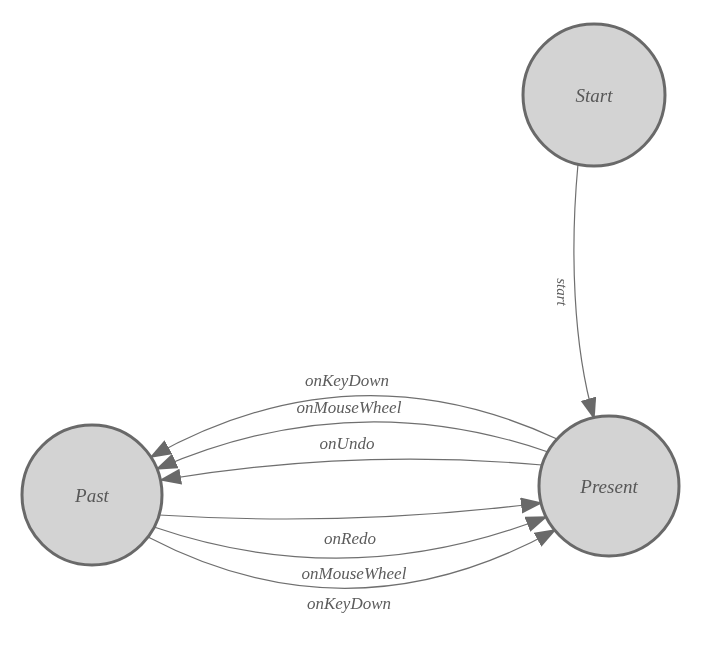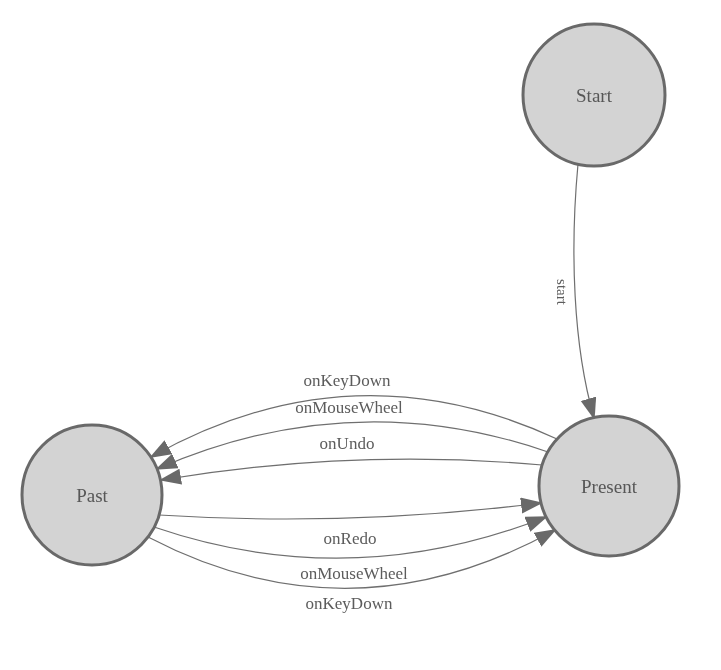--- a/index.html
+++ b/index.html
@@ -8,20 +8,21 @@
     background: #ffffff;
     width: 721px;
     height: 670px;
     overflow: hidden;
     font-family: "Liberation Serif", serif;
   }
   .canvas-wrap {
     position: relative;
     width: 721px;
     height: 640px;
+    font-style: italic;
   }
   svg { display: block; }
   .edge {
     fill: none;
     stroke: #6f6f6f;
     stroke-width: 1.2;
   }
   .node-circle {
     fill: #d3d3d3;
     stroke: #696969;

